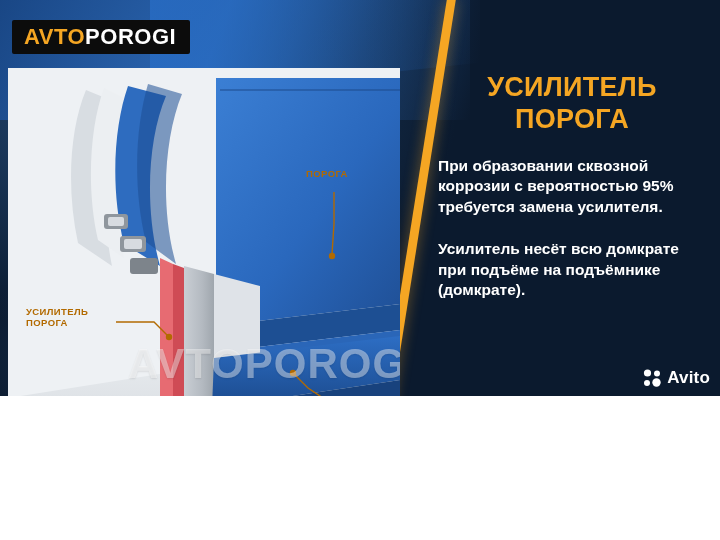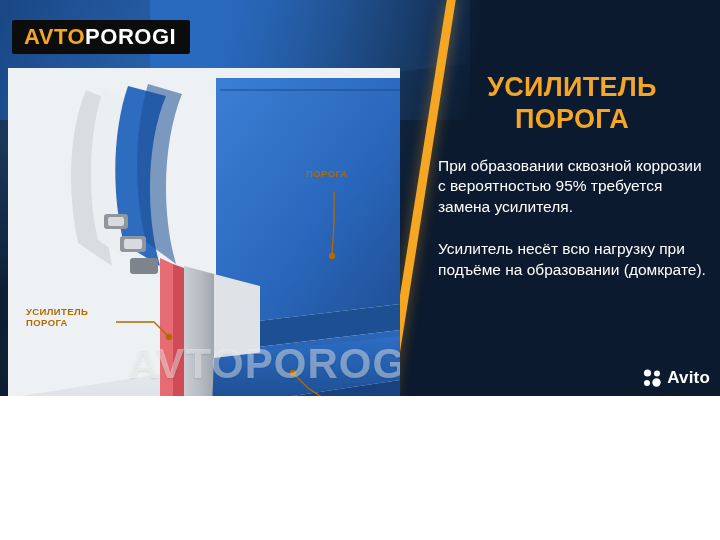--- a/index.html
+++ b/index.html
@@ -129,21 +129,21 @@
     letter-spacing: .3px;
     margin: 0 0 6px 0;
     text-align: center;
   }
   .title .l2 { display: block; }
   .para {
     color: #ffffff;
     font-size: 15.5px;
     line-height: 1.32;
     margin-top: 22px;
-    font-weight: normal;
+    font-weight: bold;
   }
   .para:first-of-type { margin-top: 20px; }
 
   
   .avito {
     position: absolute;
     right: 10px;
     bottom: 8px;
     display: flex;
     align-items: center;
@@ -263,21 +263,21 @@
     <div class="ill-label lbl-sill">ДВЕРЬ</div>
 
   </div>
 
   <div class="right">
     <h1 class="title">
       <span>УСИЛИТЕЛЬ</span>
       <span class="l2">ПОРОГА</span>
     </h1>
     <p class="para">При образовании сквозной коррозии с вероятностью 95% требуется замена усилителя.</p>
-    <p class="para">Усилитель несёт всю нагрузку при подъёме на образовании (домкрате).</p>
+    <p class="para">Усилитель несёт всю домкрате при подъёме на подъёмнике (домкрате).</p>
   </div>
 
   <div class="avito">
     <svg class="avito-dots" width="20" height="20" viewBox="0 0 20 20">
       <circle cx="5.5" cy="5" r="3.6" fill="#ffffff"></circle>
       <circle cx="15" cy="5.5" r="3" fill="#ffffff"></circle>
       <circle cx="5" cy="15" r="3" fill="#ffffff"></circle>
       <circle cx="14.5" cy="14.5" r="4.2" fill="#ffffff"></circle>
     </svg>
     <span>Avito</span>

